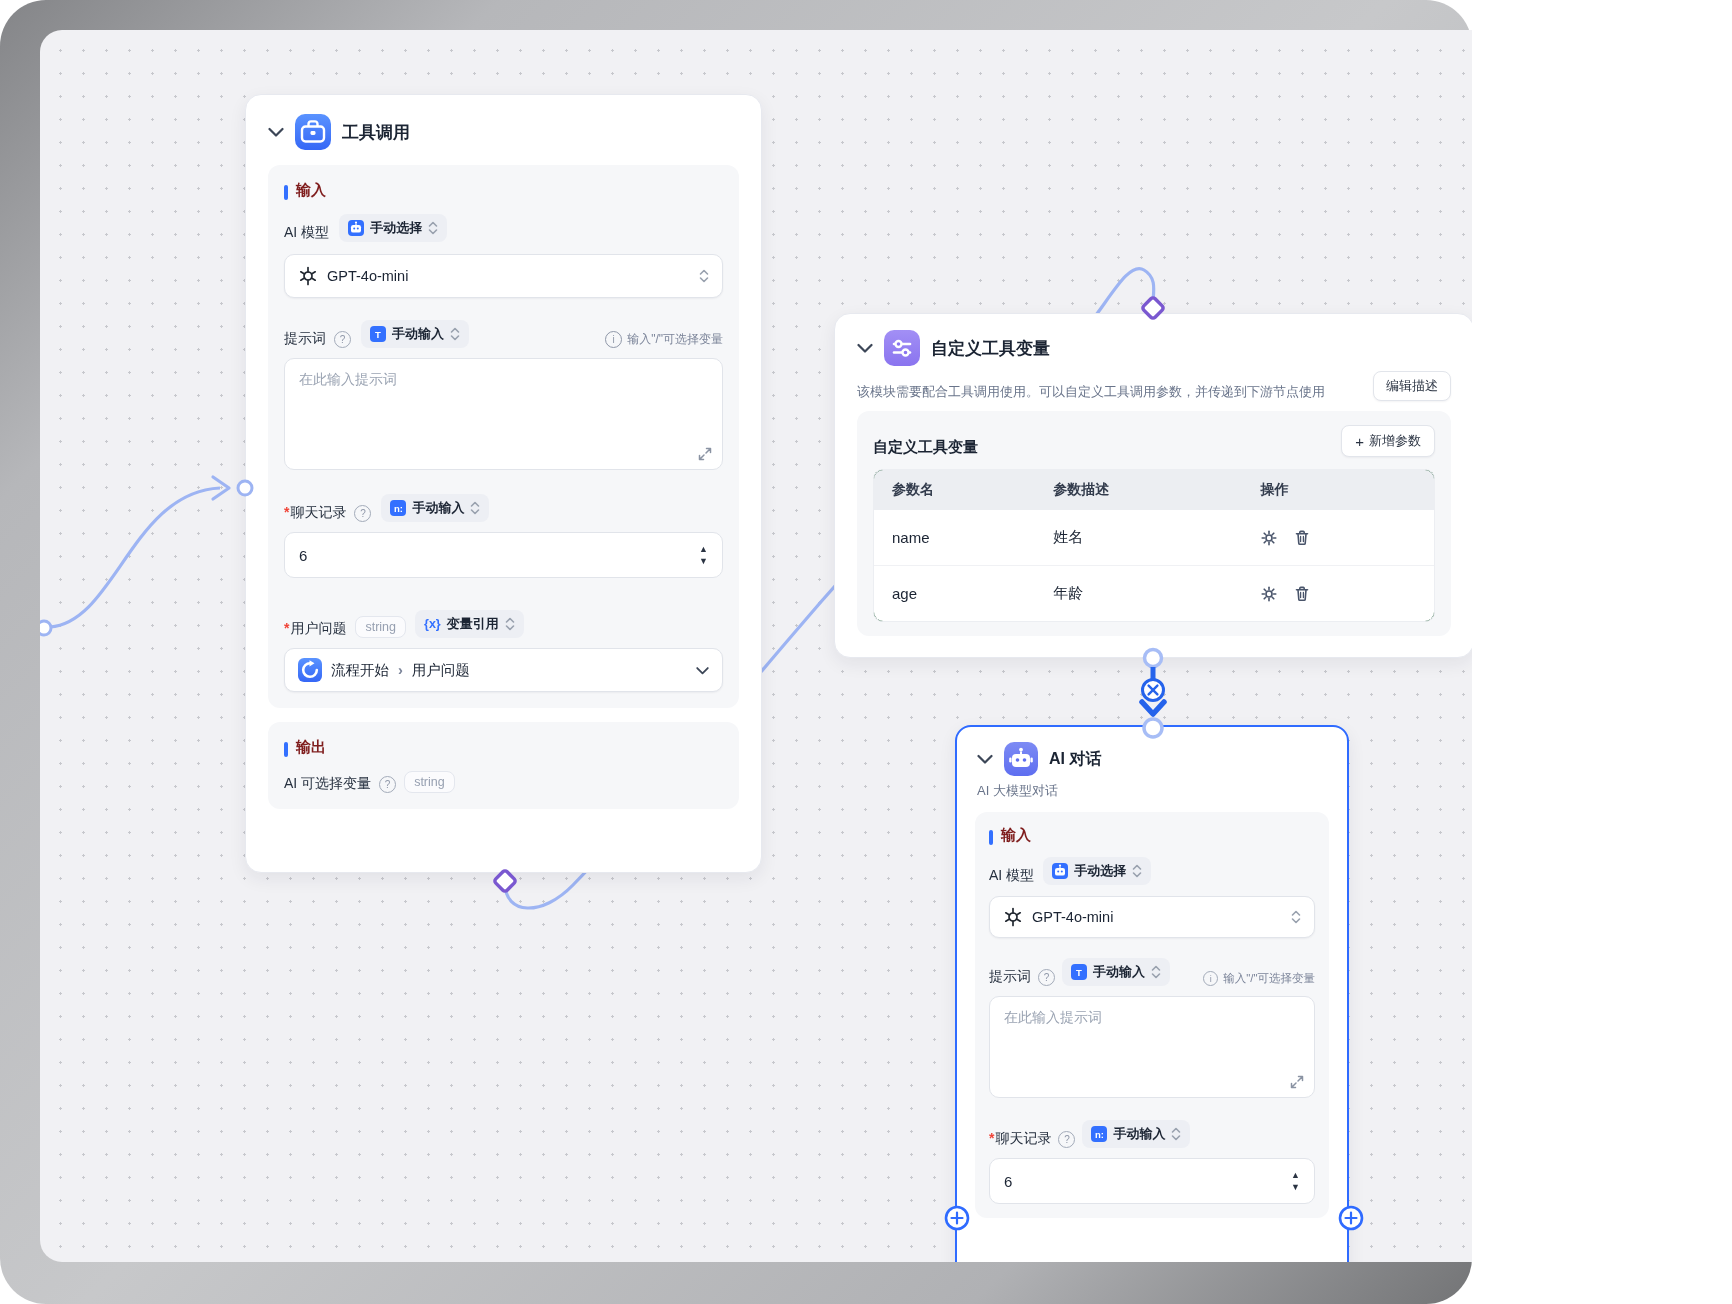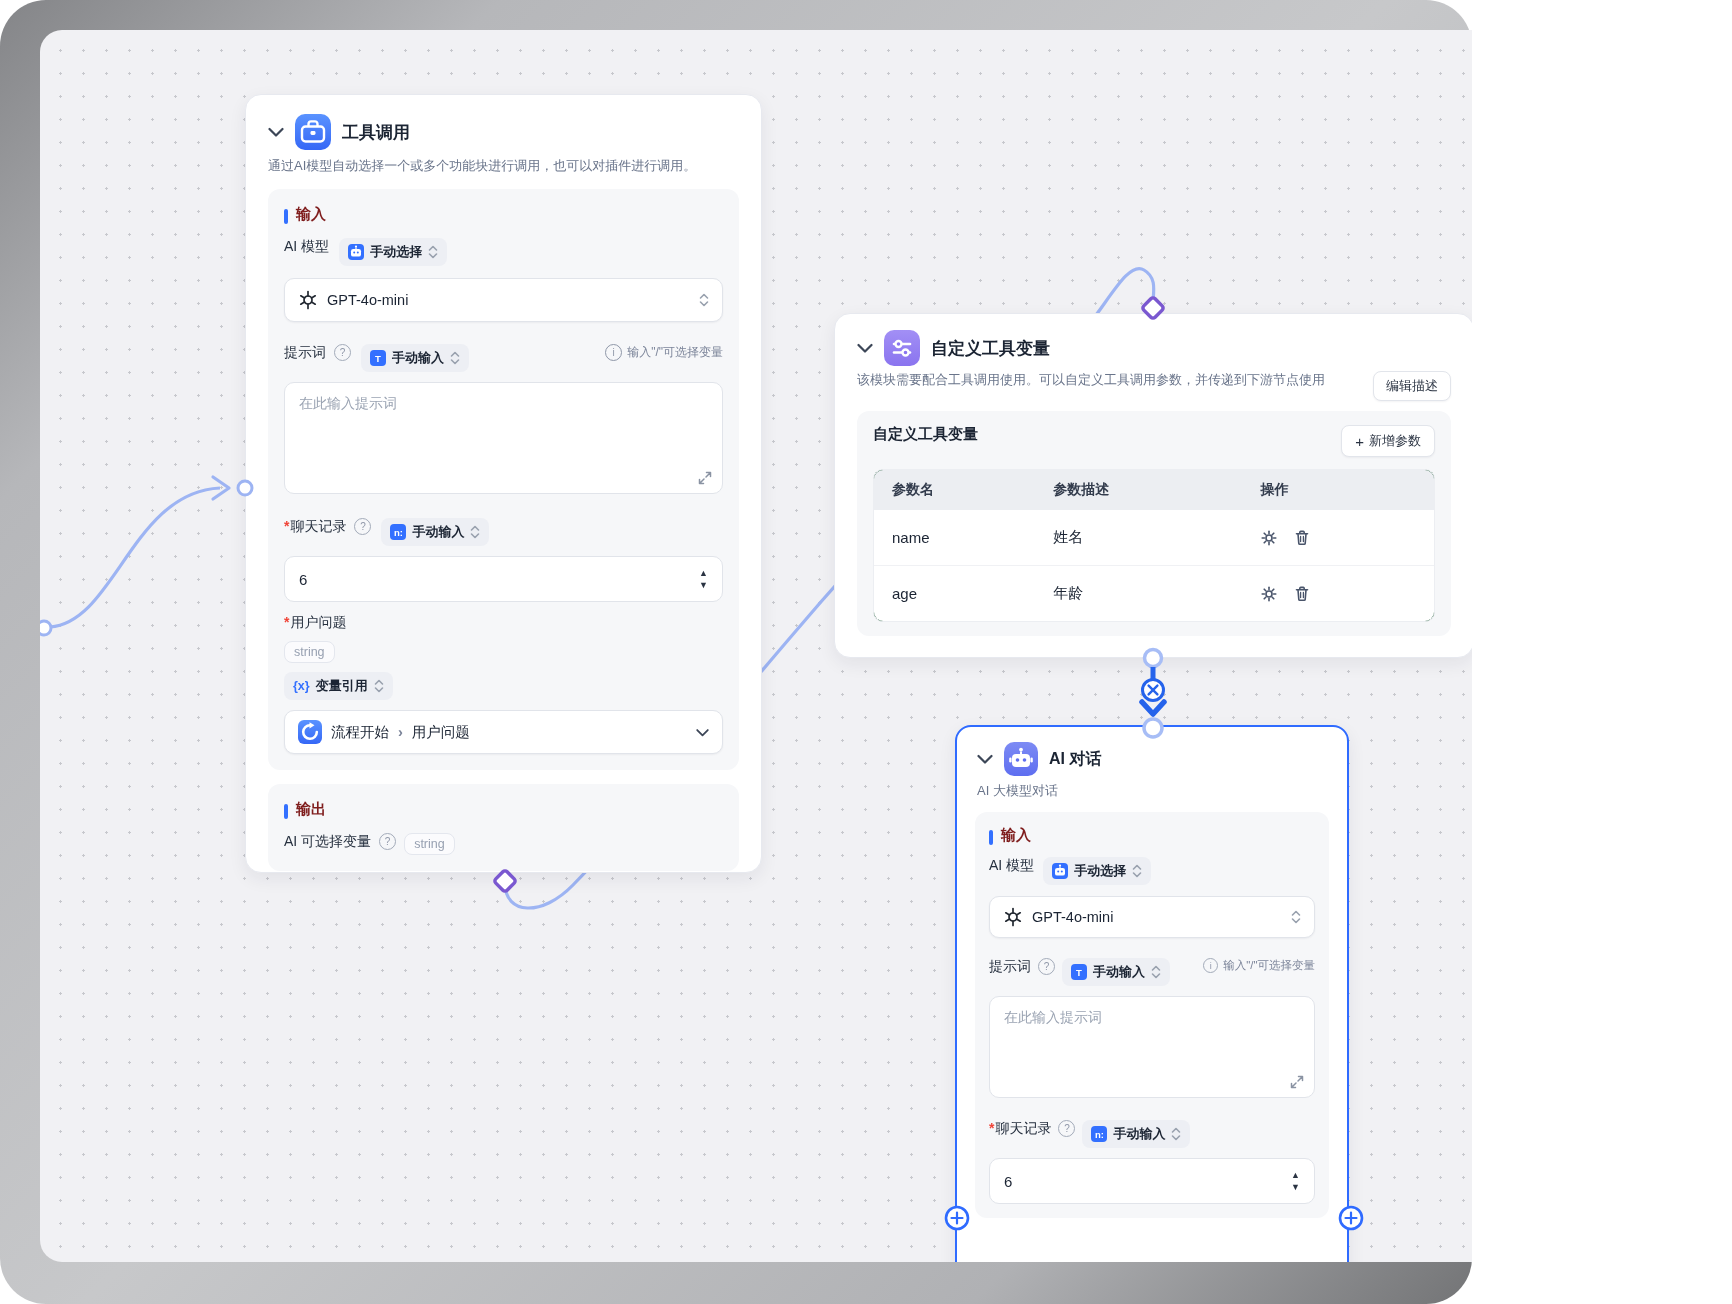--- a/index.html
+++ b/index.html
@@ -23,21 +23,21 @@
   .collapse{width:16px;height:10px;flex:0 0 auto;}
   .node-icon{border-radius:10px;display:flex;align-items:center;justify-content:center;flex:0 0 auto;}
   .icon-blue{background:linear-gradient(180deg,#5a93ff,#3567f6);}
   .icon-purple{background:linear-gradient(180deg,#a28ff5,#8a74ef);}
   .icon-indigo{background:linear-gradient(180deg,#7d8bf4,#5e6ef0);}
   .node-title{font-size:17px;font-weight:bold;color:#1b2433;}
   .node-desc{font-size:13px;color:#69748a;}
   .section{background:#f6f7f9;border-radius:12px;}
   .sec-title{display:flex;align-items:flex-end;gap:8px;font-size:15px;font-weight:bold;color:#7f1d1d;}
   .sec-bar{width:4px;height:15px;border-radius:2px;background:#3370ff;}
-  .row{display:flex;align-items:flex-start;}
+  .row{display:flex;align-items:flex-end;}
   .lbl{font-size:14px;color:#26303f;font-weight:500;}
   .req{color:#f04438;font-weight:bold;margin-right:1px;}
   .help{width:15px;height:15px;border-radius:50%;border:1.3px solid #a3abb9;color:#8f97a8;
         font-size:10px;display:inline-flex;align-items:center;justify-content:center;flex:0 0 auto;}
   .badge{display:inline-flex;align-items:center;gap:6px;background:#edeff4;border-radius:8px;
          padding:5px 9px;font-size:13px;font-weight:600;color:#1b2433;}
   .type-badge{background:#fbfbfd;border:1px solid #e4e7ee;border-radius:8px;padding:3px 9px;
               font-size:12.5px;color:#97a0b1;}
   .mini-ic{width:16px;height:16px;border-radius:4px;background:#3370ff;color:#fff;display:inline-flex;
            align-items:center;justify-content:center;font-size:9.5px;font-weight:bold;flex:0 0 auto;}
@@ -173,21 +173,20 @@
         <svg class="collapse" viewBox="0 0 16 10">
             <use href="#chev-down"></use>
           </svg>
         <div class="node-icon icon-blue" style="width:36px;height:36px;">
           <svg width="36" height="36" viewBox="0 0 36 36">
               <use href="#briefcase-w"></use>
             </svg>
         </div>
         <span class="node-title">工具调用</span>
       </div>
-      <div class="node-desc" style="padding:0 22px;margin-top:6px;">通过AI模型自动选择一个或多个功能块进行调用，也可以对插件进行调用。</div>
 
       <div class="section" style="margin:14px 22px 0;padding:16px;">
         <div class="sec-title">
             <span class="sec-bar"></span>
           <span>输入</span>
           </div>
 
         <div class="row" style="margin-top:14px;gap:10px;">
           <span class="lbl">AI 模型</span>
           <span class="badge">
@@ -250,21 +249,21 @@
         </div>
 
         <div class="numinput" style="margin-top:10px;height:44px;">
           <span>6</span>
           <span class="steppers">
               <span>▲</span>
               <span>▼</span>
             </span>
         </div>
 
-        <div class="row" style="margin-top:12px;gap:9px;flex-direction:column;">
+        <div class="row" style="margin-top:32px;gap:9px;">
           <span class="lbl"><span class="req">*</span><span>用户问题</span></span>
           <span class="type-badge">string</span>
           <span class="badge">
             <span class="vx">{x}</span>
             <span>变量引用</span>
             <svg width="10" height="14" viewBox="0 0 10 14">
                 <use href="#updown"></use>
               </svg>
           </span>
         </div>

